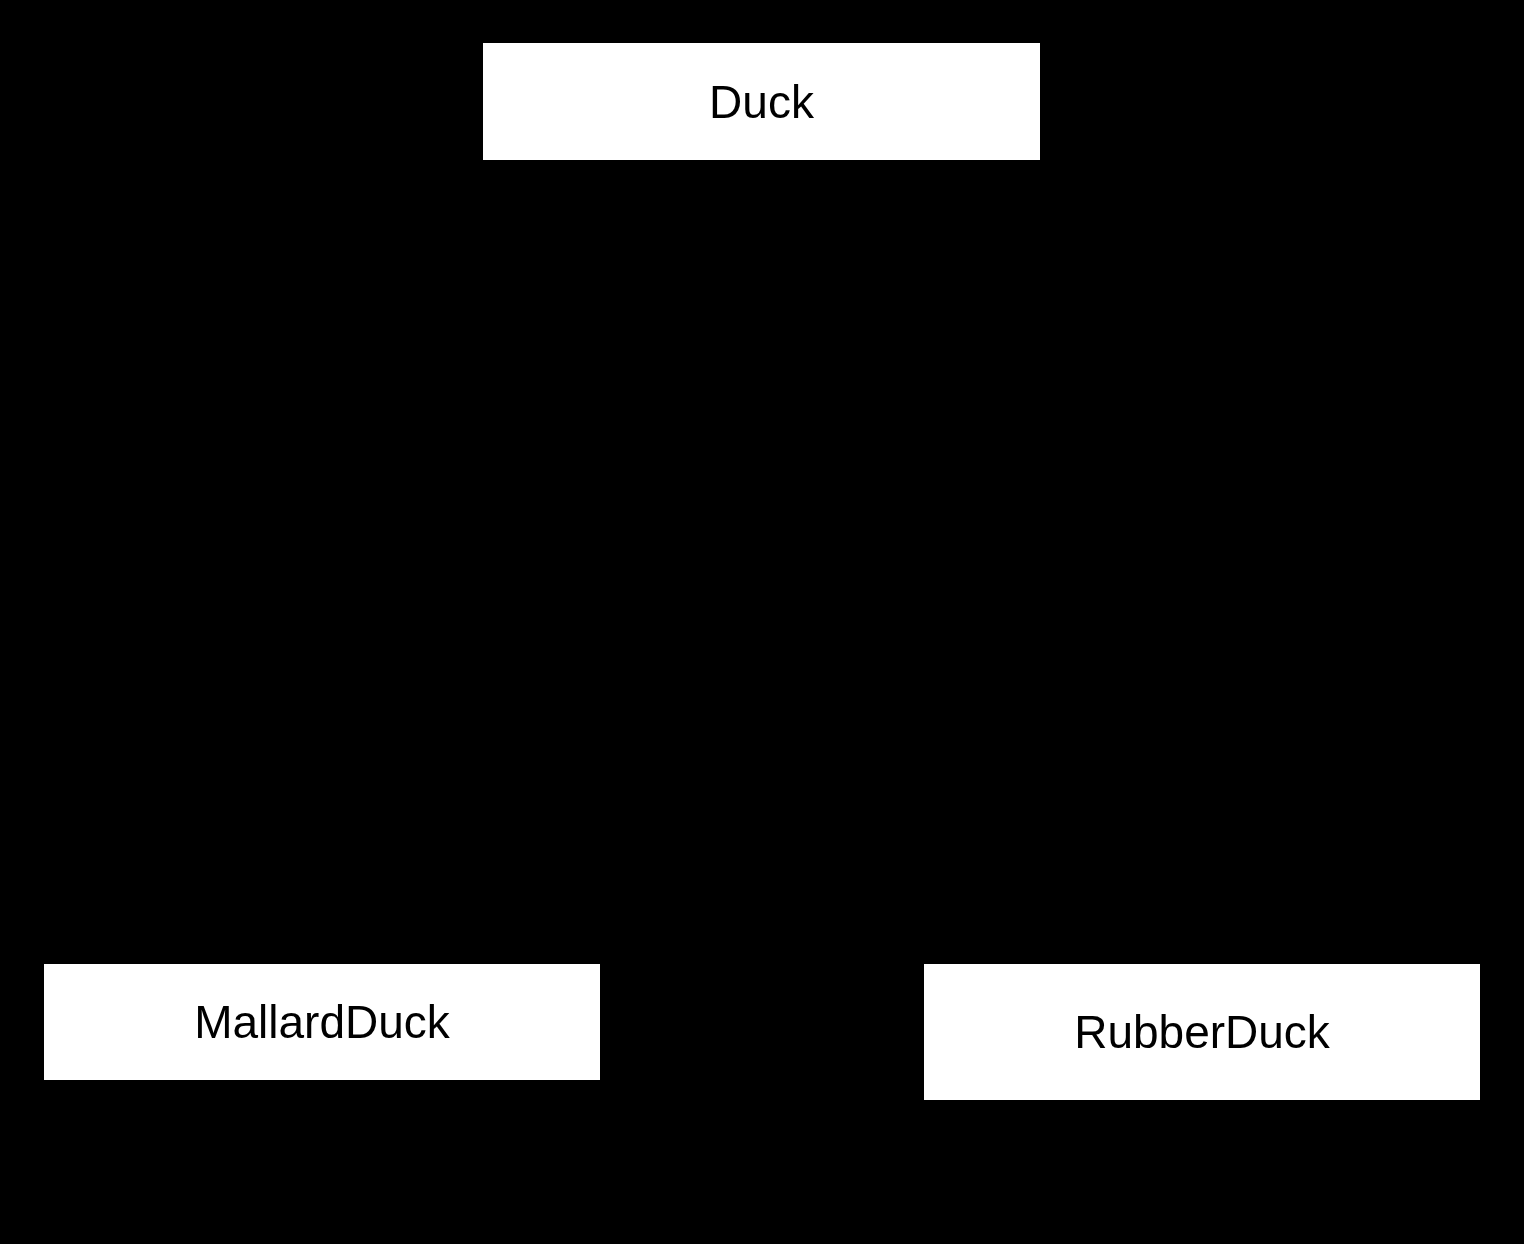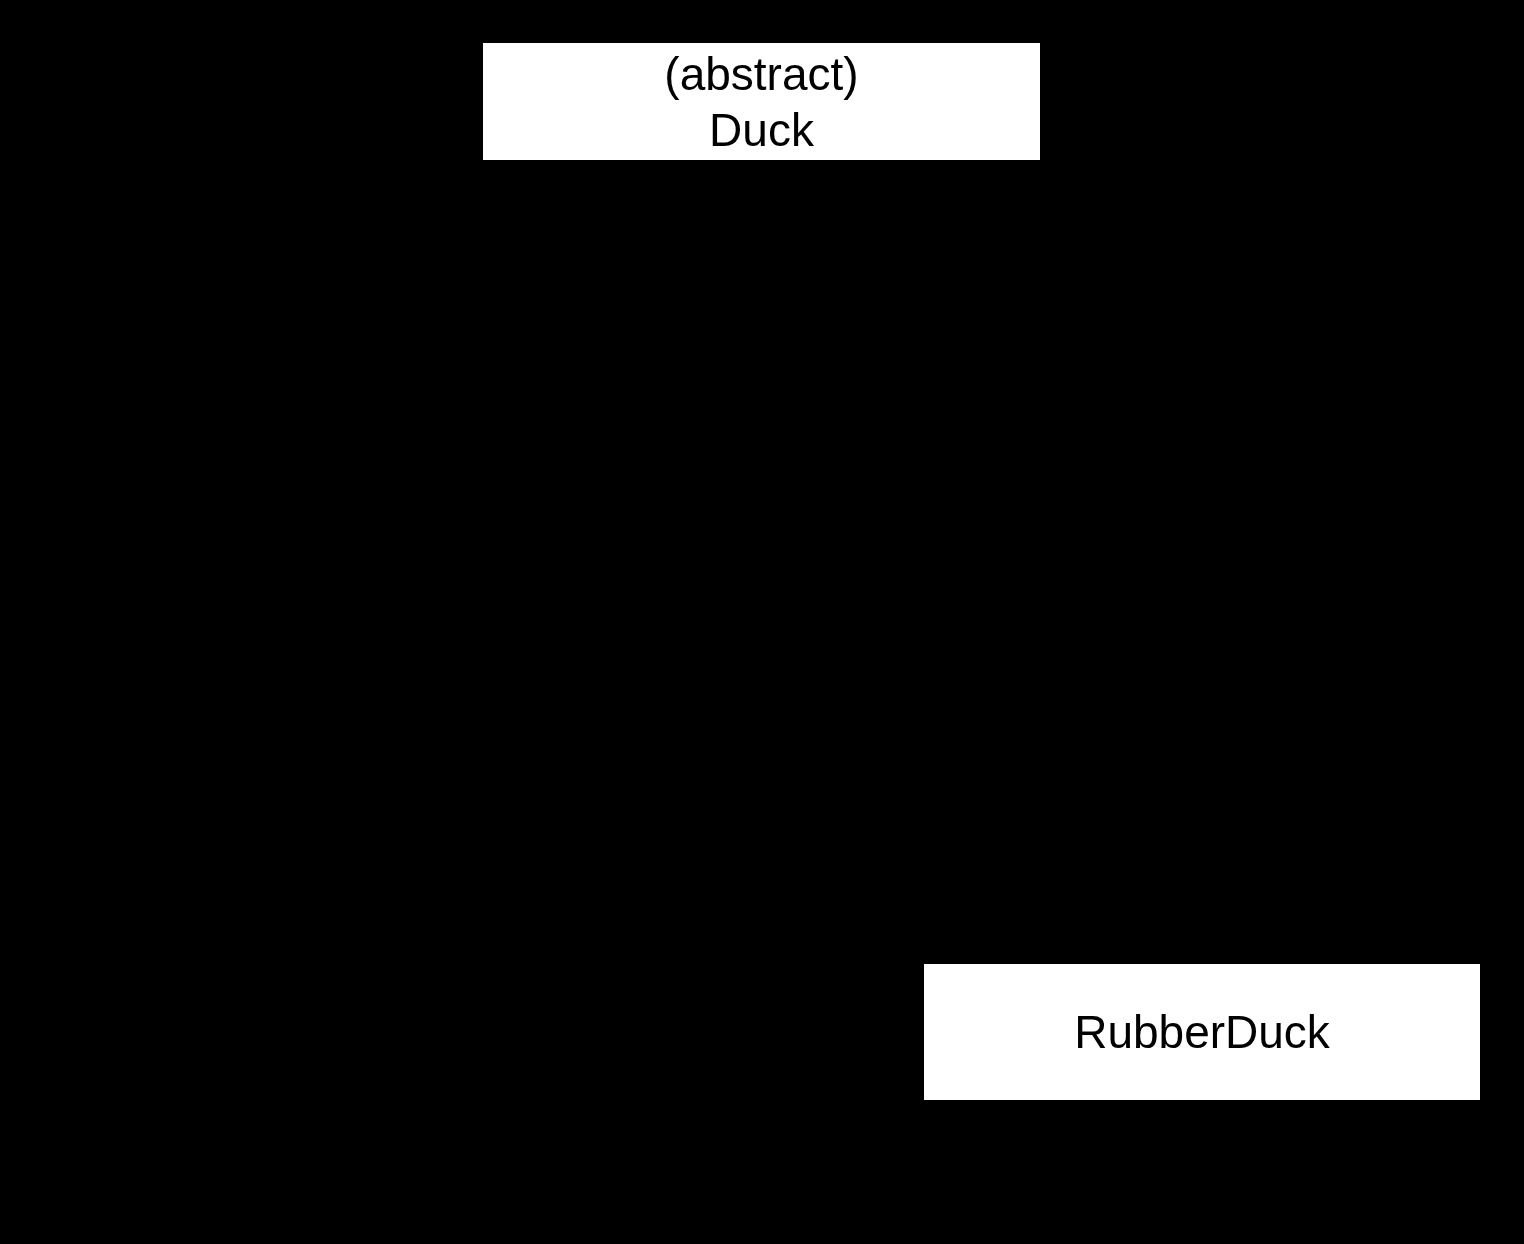--- a/index.html
+++ b/index.html
@@ -48,22 +48,24 @@
     width: 556px;
     height: 136px;
   }
 </style>
 </head>
 <body>
 
 <div class="canvas">
 
   <div class="class-node" id="node-duck">
-    <div>(abstract)</div>
     <div>Duck</div>
   </div>
 
+  <div class="class-node" id="node-mallard">
+    <div>MallardDuck</div>
+  </div>
 
   <div class="class-node" id="node-rubber">
     <div>RubberDuck</div>
   </div>
 
 </div>
 
 </body></html>

